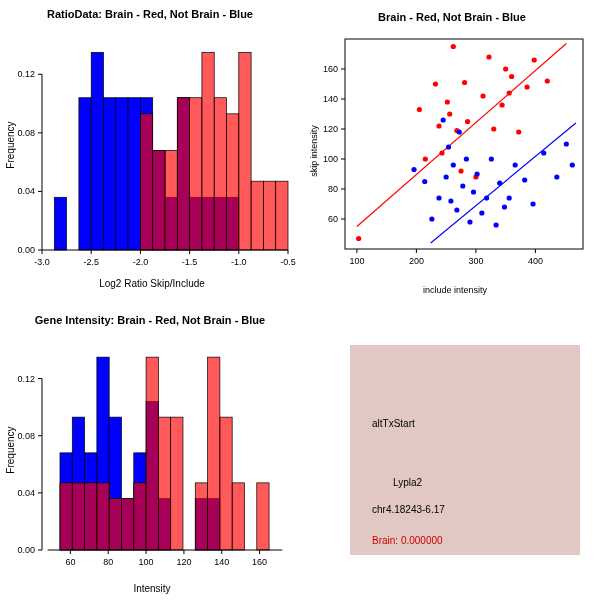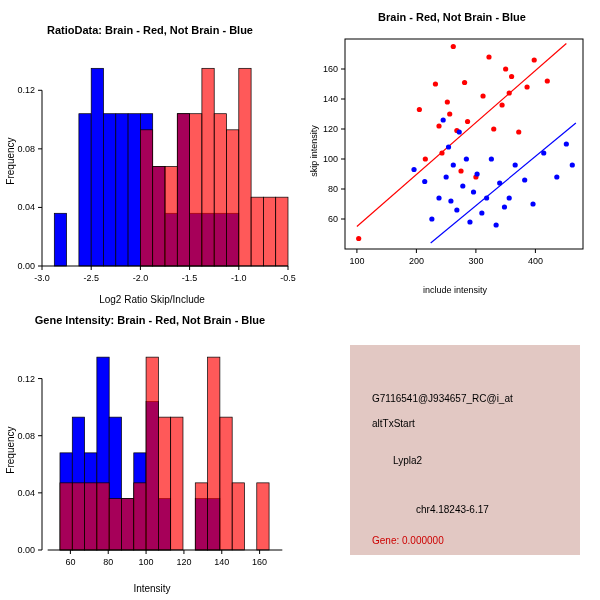--- a/index.html
+++ b/index.html
@@ -8,21 +8,21 @@
   .title{font-weight:bold;font-size:11px;fill:#000;}
   svg{display:block;}
   text{font-family:"Liberation Sans",sans-serif;}
   .infobox{position:absolute;left:350px;top:345px;width:230px;height:210px;background:#e2c8c3;}
   .infoline{position:absolute;left:22px;font-size:10px;color:#000;font-family:"Liberation Sans",sans-serif;}
   .pval{color:#cc0000;}
 </style>
 </head>
 <body>
 
-<div class="panel" style="left:0;top:16px;width:300px;height:300px;">
+<div class="panel" style="left:0;top:0;width:300px;height:300px;">
   <svg width="300" height="300" viewBox="0 0 300 300">
     <text id="p1-title" x="150" y="18" text-anchor="middle" class="title" font-size="11" font-weight="bold">RatioData: Brain - Red, Not Brain - Blue</text>
     <g id="p1-bars">
         <rect x="54.3" y="197.28571428571428" width="12.299999999999997" height="52.71428571428572" fill="#0000ff" stroke="#000" stroke-width="0.7"></rect>
         <rect x="78.9" y="97.71428571428572" width="12.299999999999997" height="152.28571428571428" fill="#0000ff" stroke="#000" stroke-width="0.7"></rect>
         <rect x="91.2" y="52.321428571428555" width="12.299999999999997" height="197.67857142857144" fill="#0000ff" stroke="#000" stroke-width="0.7"></rect>
         <rect x="103.5" y="97.71428571428572" width="12.299999999999997" height="152.28571428571428" fill="#0000ff" stroke="#000" stroke-width="0.7"></rect>
         <rect x="115.8" y="97.71428571428572" width="12.299999999999997" height="152.28571428571428" fill="#0000ff" stroke="#000" stroke-width="0.7"></rect>
         <rect x="128.1" y="97.71428571428572" width="12.300000000000011" height="152.28571428571428" fill="#0000ff" stroke="#000" stroke-width="0.7"></rect>
         <rect x="140.4" y="97.71428571428572" width="12.299999999999983" height="152.28571428571428" fill="#0000ff" stroke="#000" stroke-width="0.7"></rect>
@@ -224,18 +224,17 @@
         <text x="35" y="138.71428571428572" font-size="9" fill="#000" text-anchor="end">0.08</text>
         <line x1="42" y1="78.57142857142861" x2="38" y2="78.57142857142861" stroke="#000" stroke-width="1"></line>
         <text x="35" y="81.57142857142861" font-size="9" fill="#000" text-anchor="end">0.12</text>
       </g>
     <text id="p3-xlab" x="152" y="292" text-anchor="middle" font-size="10">Intensity</text>
     <text id="p3-ylab" x="14" y="150" text-anchor="middle" font-size="10" transform="rotate(-90 14 150)">Frequency</text>
   </svg>
 </div>
 
 <div class="infobox">
-  <div class="infoline" style="top:48px;">G7116541@J934657_RC@i_at</div>
   <div class="infoline" style="top:73px;">altTxStart</div>
-  <div class="infoline" style="top:110px;padding-left:21px;">Lypla2</div>
-  <div class="infoline" style="top:159px;margin-left:44px;">chr4.18243-6.17</div>
-  <div class="infoline pval" style="top:190px;">Gene: 0.000000</div>
+  <div class="infoline" style="top:132px;padding-left:21px;">Lypla2</div>
+  <div class="infoline" style="top:159px;">chr4.18243-6.17</div>
+  <div class="infoline pval" style="top:190px;">Brain: 0.000000</div>
 </div>
 
 </body></html>

